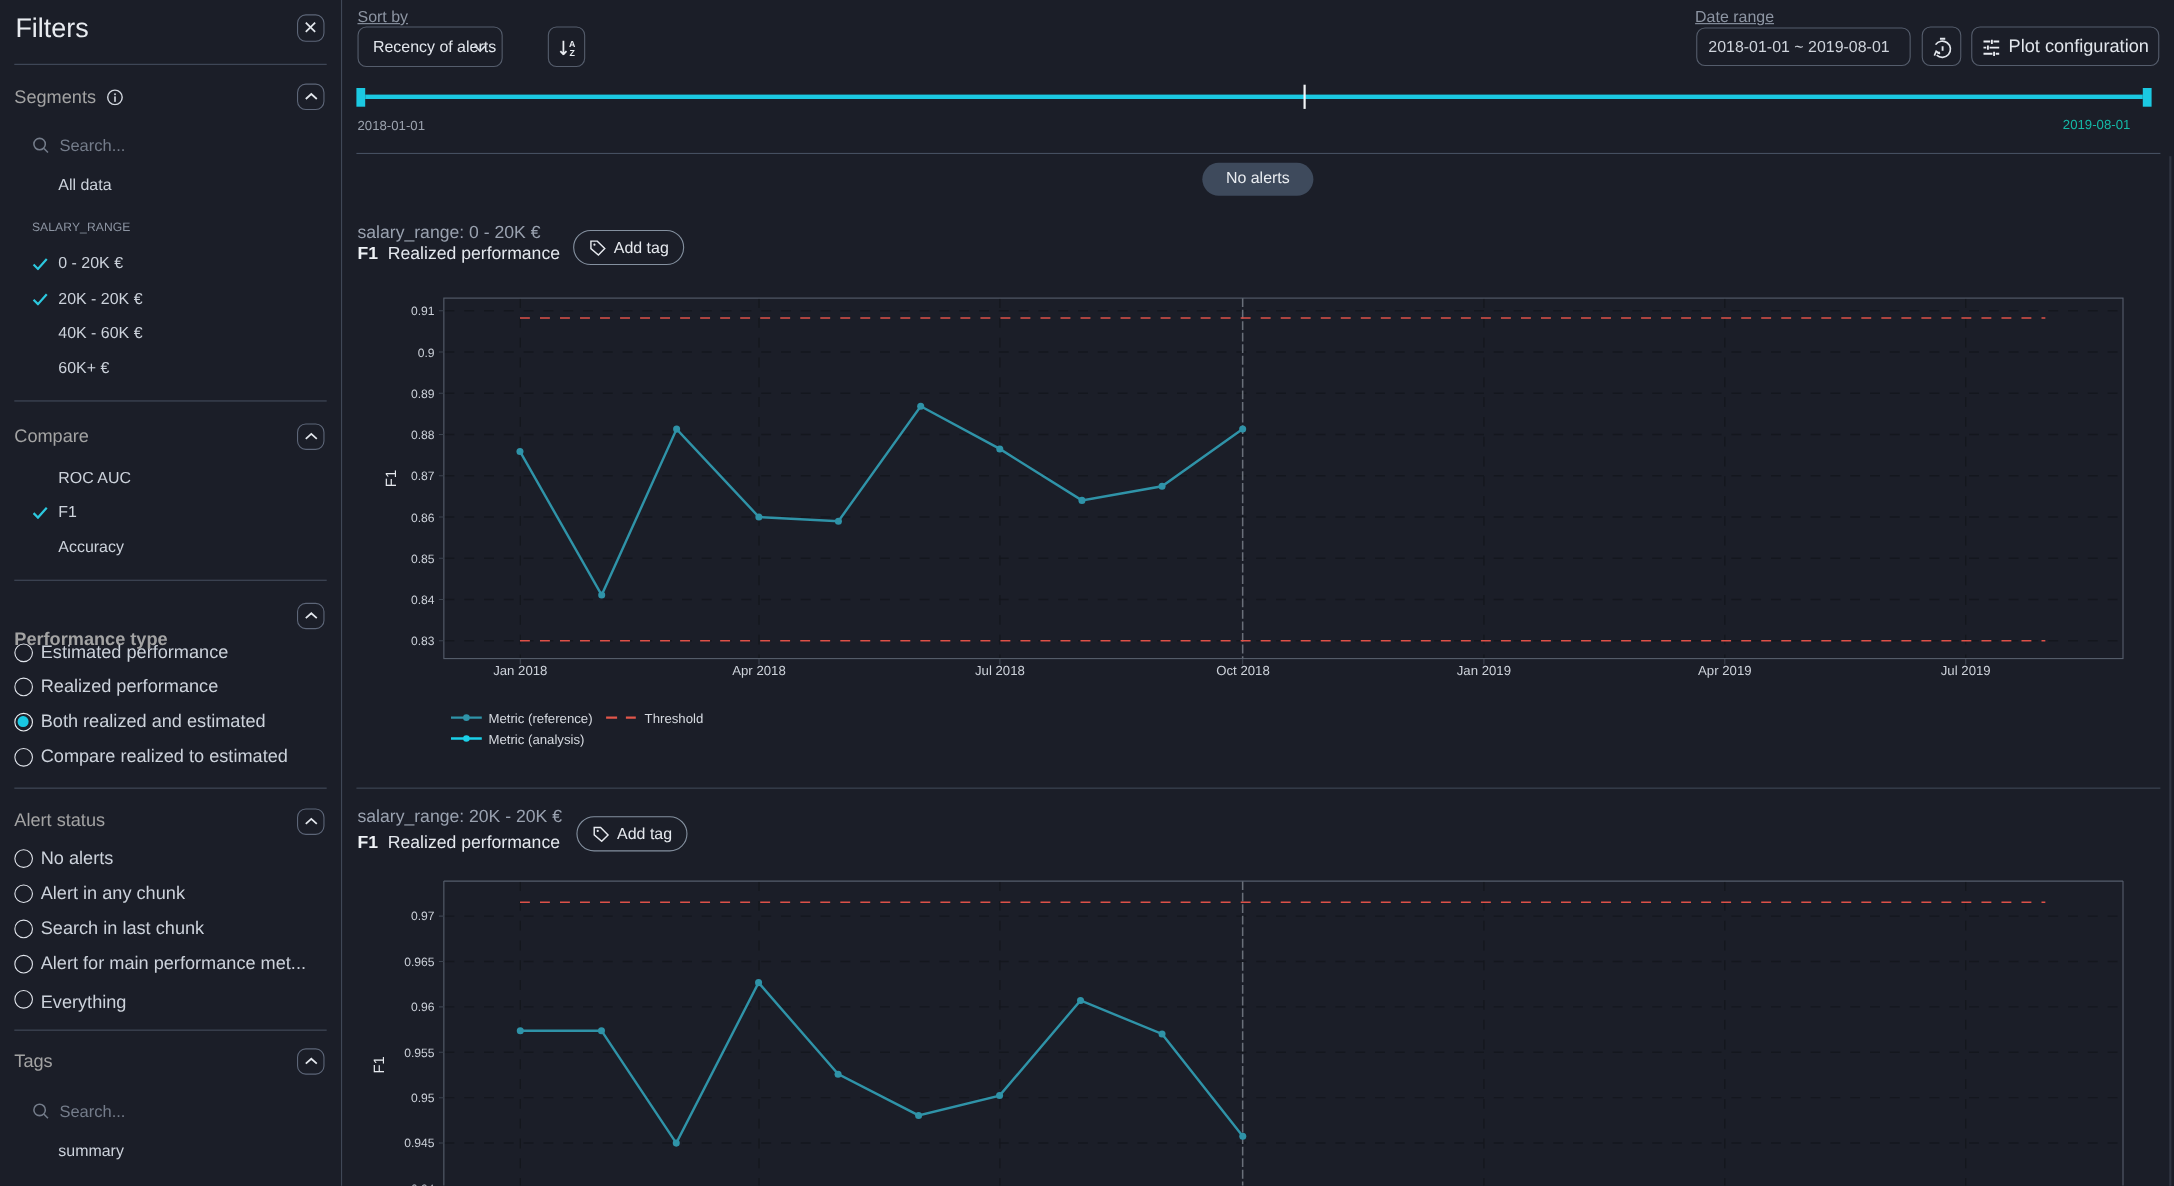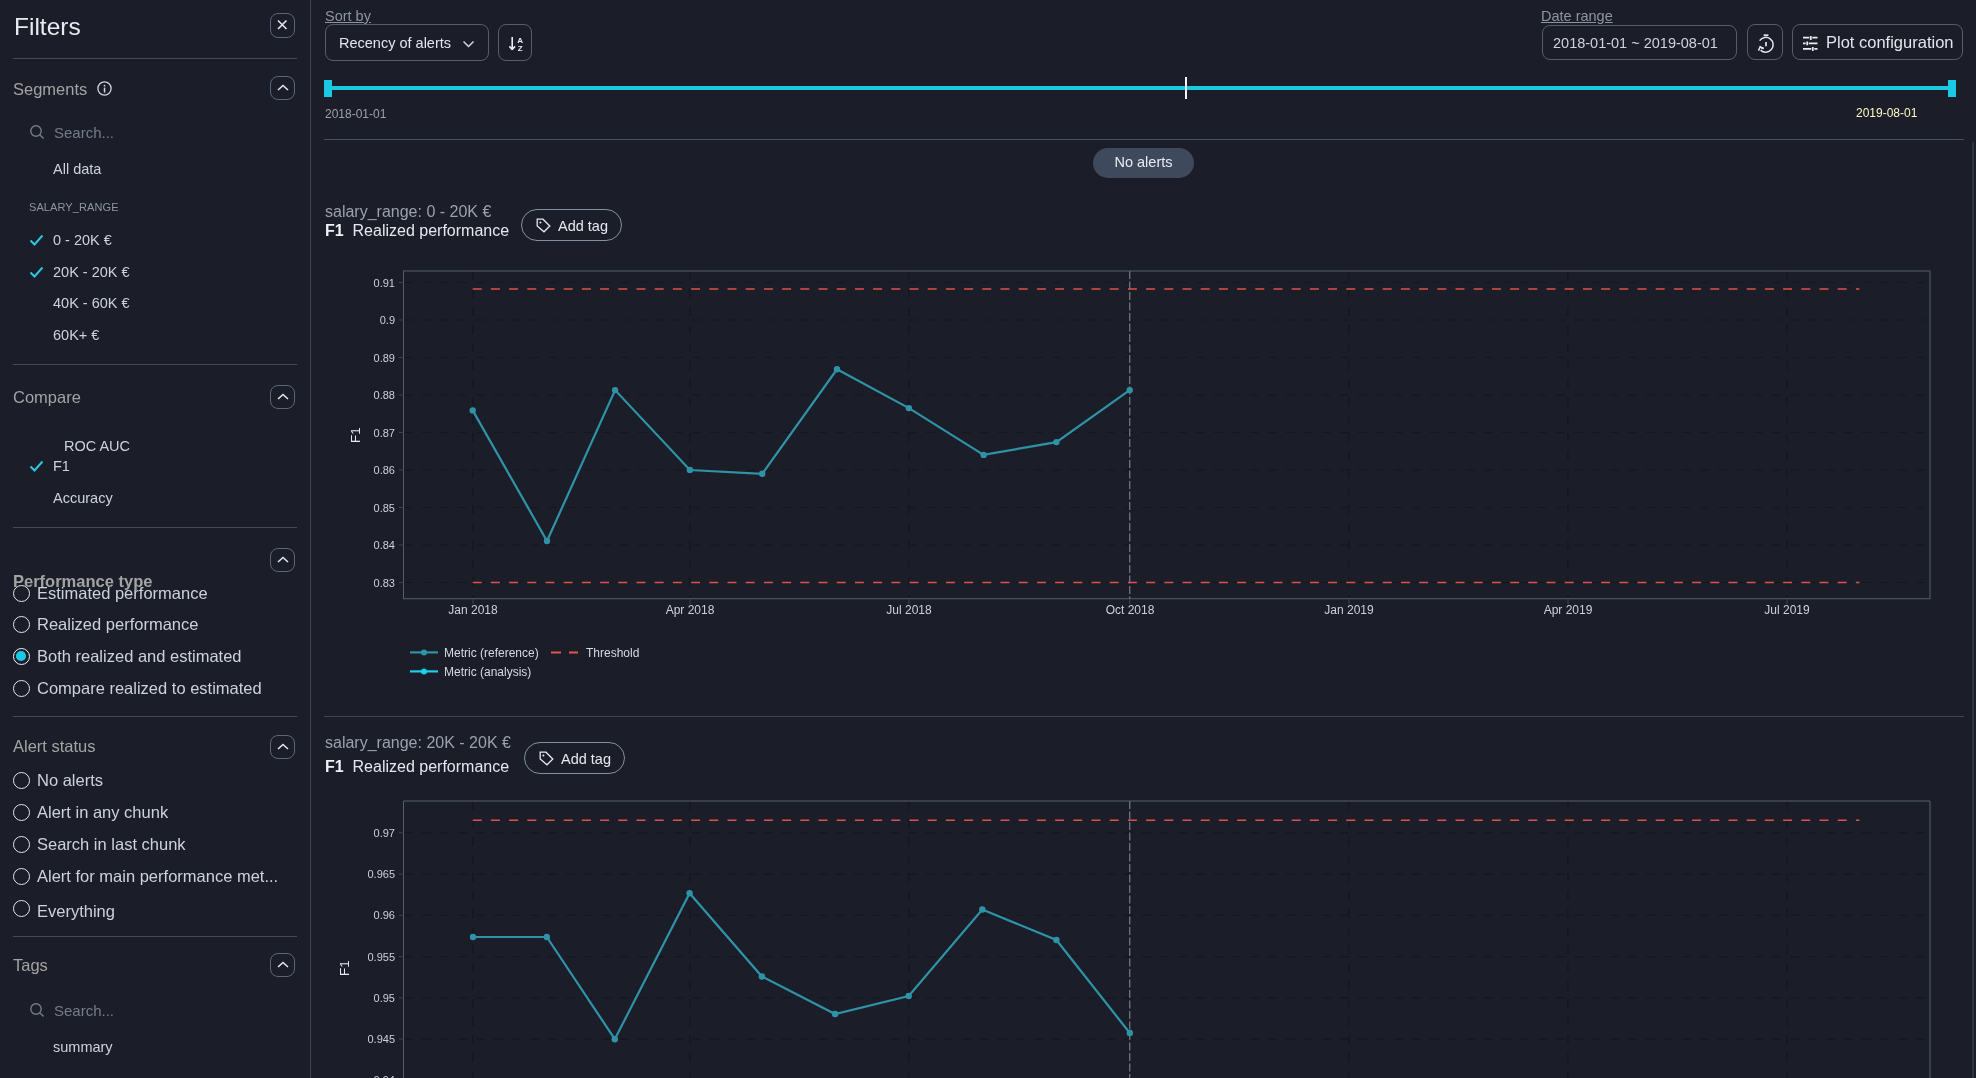--- a/index.html
+++ b/index.html
@@ -62,21 +62,21 @@
   <div class="abs item" style="left:53px;top:327px;">60K+ €</div>
 
   <div class="hr" style="left:13px;top:364px;width:284px;"></div>
 
   <div class="sec-h" style="top:388px;">Compare</div>
   <div class="chev" style="top:385px;">
       <svg width="14" height="10">
         <path d="M2 7 L7 2.5 L12 7" stroke="#e2e6ec" stroke-width="1.6" fill="none"></path>
       </svg>
     </div>
-  <div class="abs item" style="left:64px;top:427px;margin-top:11px;">ROC AUC</div>
+  <div class="abs item" style="left:53px;top:427px;">ROC AUC</div>
   <svg class="abs check" style="top:460px" width="15" height="12">
       <path d="M1.5 6.5 L5.5 10.5 L13.5 1.5" stroke="#2cc8de" stroke-width="2" fill="none"></path>
     </svg>
   <div class="abs item" style="left:53px;top:458px;">F1</div>
   <div class="abs item" style="left:53px;top:490px;">Accuracy</div>
 
   <div class="hr" style="left:13px;top:527px;width:284px;"></div>
 
   <div class="sec-h" style="top:572px;font-weight:bold;">Performance type</div>
   <div class="chev" style="top:548px;">
@@ -124,21 +124,21 @@
     </div>
   <svg class="abs" style="left:29px;top:1002px" width="16" height="16">
       <circle cx="7" cy="7" r="5.2" stroke="#747c8a" stroke-width="1.4" fill="none"></circle>
       <path d="M11 11 L14.6 14.6" stroke="#747c8a" stroke-width="1.4"></path>
     </svg>
   <div class="searchtxt" style="top:1002px;">Search...</div>
   <div class="abs item" style="left:53px;top:1039px;">summary</div>
 </div>
 
 <div class="abs muted" style="left:325px;top:8px;font-size:14.5px;">Sort by</div>
-<div class="btn" style="left:325px;top:24px;width:164px;height:37px;">
+<div class="btn" style="left:325px;top:24px;width:132px;height:37px;">
   <span style="position:absolute;left:13px;top:10px;font-size:14.5px;">Recency of alerts</span>
   <svg style="position:absolute;right:13px;top:15px" width="13" height="9">
       <path d="M1.5 1.5 L6.5 6.5 L11.5 1.5" stroke="#cfd4dc" stroke-width="1.5" fill="none"></path>
     </svg>
 </div>
 <div class="btn" style="left:498px;top:24px;width:34px;height:37px;">
   <svg style="position:absolute;left:7px;top:8px" width="20" height="20">
     <path d="M6.2 4 L6.2 16.2 M6.4 16.7 L3.4 13.4 M6 16.7 L9 13.4" stroke="#e9ecf1" stroke-width="1.6" fill="none"></path>
     <text x="14.2" y="10" font-size="8" fill="#e9ecf1" text-anchor="middle" font-weight="bold" font-family="Liberation Sans, sans-serif">A</text>
     <text x="14.2" y="17.6" font-size="8" fill="#e9ecf1" text-anchor="middle" font-weight="bold" font-family="Liberation Sans, sans-serif">Z</text>
@@ -166,21 +166,21 @@
     <path d="M7.8 0 L7.8 3.9 M4.2 5.4 L4.2 9.3 M9.8 11 L9.8 14.9" stroke="#e9ecf1" stroke-width="1.7"></path>
   </svg>
   <span style="position:absolute;left:33px;top:8px;font-size:16.5px;">Plot configuration</span>
 </div>
 
 <div class="abs" style="left:332px;top:86px;width:1616px;height:4px;background:#1bc9e2;"></div>
 <div class="abs" style="left:324px;top:80px;width:8px;height:17px;background:#1bc9e2;"></div>
 <div class="abs" style="left:1948px;top:80px;width:8px;height:17px;background:#1bc9e2;"></div>
 <div class="abs" style="left:1185px;top:77px;width:2px;height:22px;background:#f2f4f6;"></div>
 <div class="abs" style="left:325px;top:107px;font-size:12px;color:#9aa1ad;">2018-01-01</div>
-<div class="abs" style="left:1856px;top:106px;width:100px;text-align:left;font-size:12px;color:#fef9c3;">2019-08-01</div>
+<div class="abs" style="left:1856px;top:106px;width:100px;text-align:center;font-size:12px;color:#14b8a6;">2019-08-01</div>
 
 <div class="abs" style="left:324px;top:139px;width:1640px;height:1px;background:#454f60;"></div>
 <div class="abs" style="left:1972px;top:142px;width:1.5px;height:936px;background:#2e3440;"></div>
 
 <div class="abs" style="left:1093px;top:148px;width:101px;height:30px;border-radius:15px;background:#3e4a5c;">
   <span style="position:absolute;left:0;top:6px;width:100%;text-align:center;font-size:14.5px;color:#e9ecf0;">No alerts</span>
 </div>
 
 <div class="abs" style="left:325px;top:203px;font-size:16px;color:#99a1af;">salary_range: 0 - 20K €</div>
 <div class="abs" style="left:325px;top:222px;font-size:16px;color:#eef1f5;"><b>F1</b>&nbsp; <span style="color:#e4e8ee">Realized performance</span></div>

